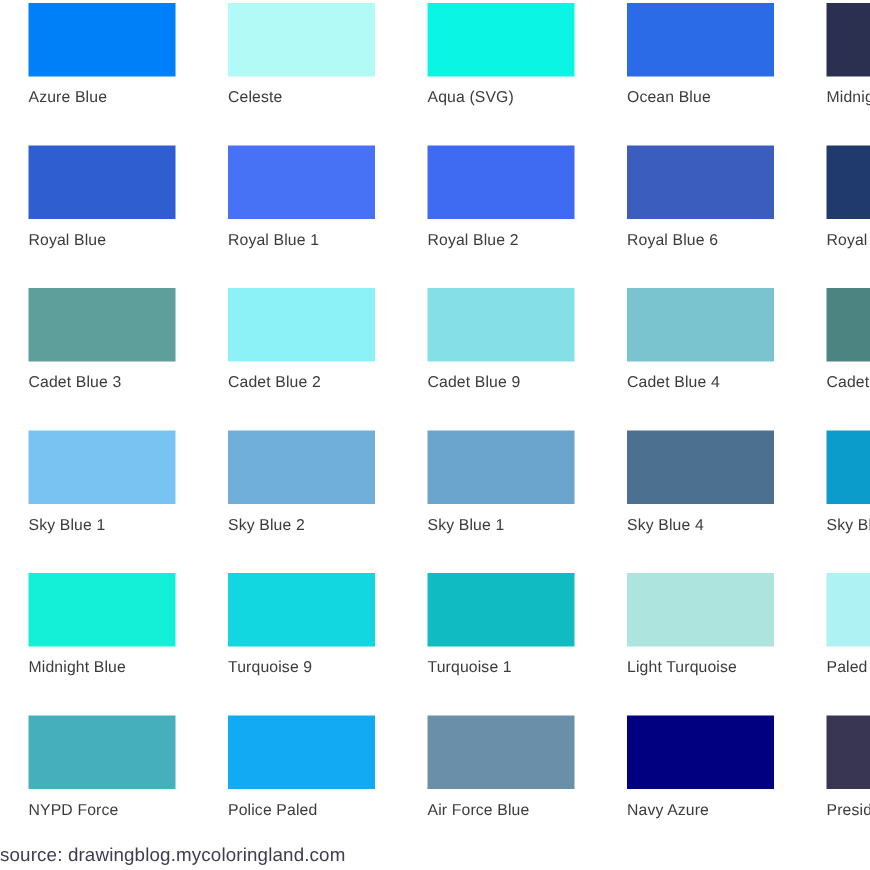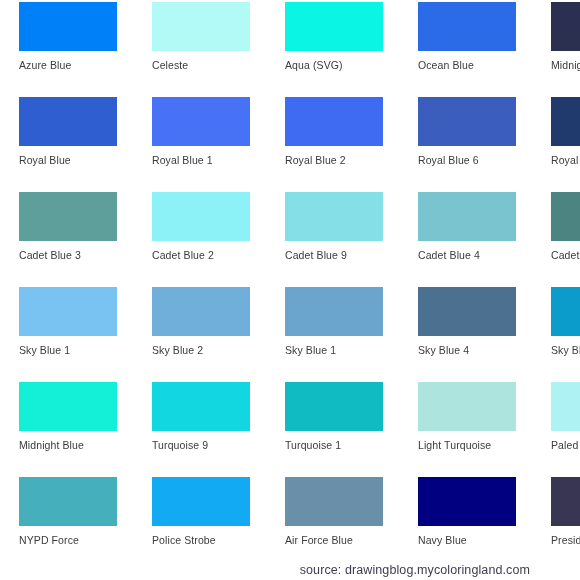--- a/index.html
+++ b/index.html
@@ -44,21 +44,21 @@
     color: #3b3b3b;
     font-family: "Liberation Sans", sans-serif;
     white-space: nowrap;
     letter-spacing: 0.1px;
   }
   #source-note {
     position: absolute;
     left: 0;
     top: 563px;
     width: 530px;
-    text-align: right;
+    text-align: left;
     font-size: 12.5px;
     color: #3d3d4f;
     font-family: "Liberation Sans", sans-serif;
     letter-spacing: 0.1px;
   }
 </style>
 </head>
 <body>
 
 <div id="chart">
@@ -161,29 +161,29 @@
     <div class="swatch-cell" style="left: 532px; top: 382px;">
       <div class="swatch-chip" style="background: rgb(174, 242, 244); width: 98px; height: 49px;"></div>
       <div class="swatch-label">Paled Turquoise</div>
     </div>
     <div class="swatch-cell" style="left: 0px; top: 477px;">
       <div class="swatch-chip" style="background: rgb(70, 175, 188); width: 98px; height: 49px;"></div>
       <div class="swatch-label">NYPD Force</div>
     </div>
     <div class="swatch-cell" style="left: 133px; top: 477px;">
       <div class="swatch-chip" style="background: rgb(18, 170, 242); width: 98px; height: 49px;"></div>
-      <div class="swatch-label">Police Strobe</div>
+      <div class="swatch-label">Police Paled</div>
     </div>
     <div class="swatch-cell" style="left: 266px; top: 477px;">
       <div class="swatch-chip" style="background: rgb(106, 143, 168); width: 98px; height: 49px;"></div>
       <div class="swatch-label">Air Force Blue</div>
     </div>
     <div class="swatch-cell" style="left: 399px; top: 477px;">
       <div class="swatch-chip" style="background: rgb(0, 0, 128); width: 98px; height: 49px;"></div>
-      <div class="swatch-label">Navy Blue</div>
+      <div class="swatch-label">Navy Azure</div>
     </div>
     <div class="swatch-cell" style="left: 532px; top: 477px;">
       <div class="swatch-chip" style="background: rgb(56, 54, 83); width: 98px; height: 49px;"></div>
       <div class="swatch-label">Presidential</div>
     </div>
   </div>
 
 <div id="source-note">source: drawingblog.mycoloringland.com</div>
 
 </body></html>

